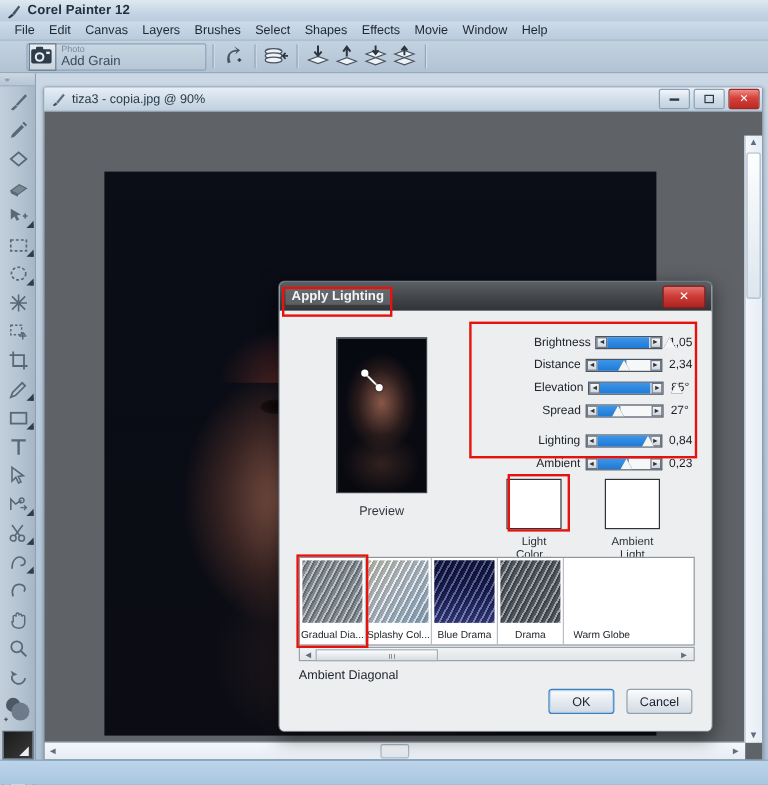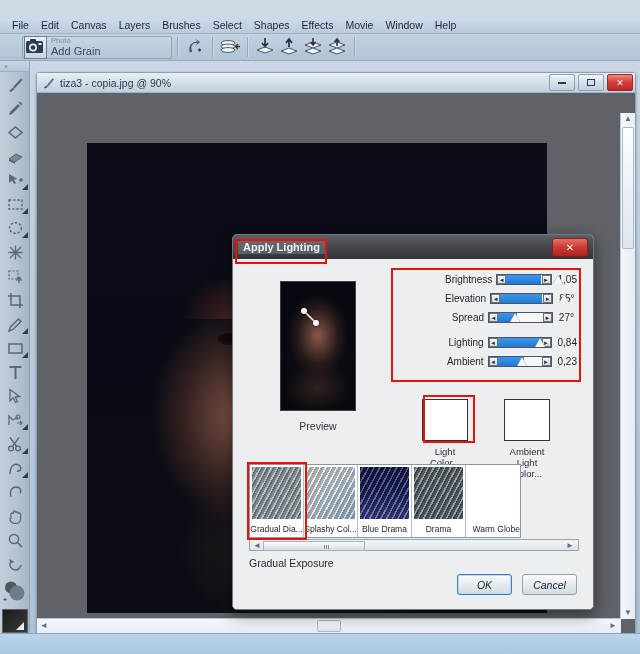--- a/index.html
+++ b/index.html
@@ -127,72 +127,81 @@
     background:
       radial-gradient(ellipse 40px 55px at 50% 42%, rgba(150,96,78,.9) 0%, rgba(70,42,36,.5) 50%, rgba(10,10,18,0) 75%),
       radial-gradient(ellipse 45px 35px at 50% 82%, rgba(82,52,44,.55) 0%, rgba(8,8,14,0) 72%),
       linear-gradient(180deg,#070910 0%,#0a0b12 60%,#08090e 100%);}
   .lightline{position:absolute;left:20px;top:26px;width:22px;height:18px;}
   .lnode{position:absolute;width:6px;height:6px;border-radius:50%;background:#fff;
     box-shadow:0 0 2px rgba(0,0,0,.9);}
   .preview-cap{font-size:10.5px;color:#30363d;margin-top:9px;}
 
   .sliders{position:absolute;left:164px;top:15px;width:180px;}
-  .srow{display:flex;align-items:flex-start;height:17px;margin-bottom:2px;margin-left:48px;}
+  .srow{display:flex;align-items:flex-end;height:17px;margin-bottom:2px;margin-left:48px;}
   .srow.gap{margin-top:8px;}
   .slabel{width:56px;text-align:right;font-size:10px;color:#21262c;padding-right:4px;
     white-space:nowrap;}
   .track{position:relative;width:92px;height:11px;background:#f6f7f8;
     border:1px solid #4d5461;box-sizing:border-box;display:flex;align-items:center;}
   .track .end{width:9px;height:9px;flex:none;display:flex;align-items:center;justify-content:center;
     background:linear-gradient(180deg,#f7f8fa,#ced6de);border:1px solid #6c757f;box-sizing:border-box;
     font-size:6px;color:#2b323a;}
   .fill{position:absolute;left:9px;top:0;bottom:0;background:linear-gradient(180deg,#3d96e8,#1f7ad6);}
   .knob{position:absolute;top:0;width:0;height:0;border-left:5px solid transparent;
     border-right:5px solid transparent;border-bottom:9px solid #f3f5f7;
     filter:drop-shadow(0 0 0.5px #333);}
   .sval{width:26px;font-size:10px;color:#1b2026;padding-left:6px;white-space:nowrap;}
 
   .colors{position:absolute;left:186px;top:140px;width:160px;display:flex;gap:30px;}
   .colbox{width:52px;text-align:center;}
   .colchip{width:44px;height:40px;background:#fff;border:1px solid #2e3338;margin:0 auto;}
   .colcap{font-size:9.5px;color:#2b3137;margin-top:5px;line-height:11px;}
 
-  .presets{position:absolute;left:16px;top:205px;width:272px;height:74px;
+  .presets{position:absolute;left:16px;top:205px;width:330px;height:74px;
     background:#fff;border:1px solid #8d959d;box-sizing:border-box;display:flex;}
   .preset{width:55px;height:72px;border-right:1px solid #b8bfc6;box-sizing:border-box;
     display:flex;flex-direction:column;}
   .preset .thumb{height:52px;margin:2px;
     background:repeating-linear-gradient(118deg,#7e858c 0 2px,#b9c0c6 2px 3.5px,#62696f 3.5px 5px);}
   .preset .pname{flex:1;display:flex;align-items:center;justify-content:center;
     font-size:8.5px;color:#20262c;overflow:hidden;white-space:nowrap;}
   .p-hsb{position:absolute;left:16px;top:280px;width:330px;height:12px;
     background:linear-gradient(180deg,#f1f3f5,#e1e5e9);border:1px solid #9aa2aa;box-sizing:border-box;}
   .p-hsb .thumb2{position:absolute;left:13px;top:1px;width:100px;height:8px;
     background:linear-gradient(180deg,#fcfdfd,#d6dce2);border:1px solid #a8b0b8;}
   .p-hsb .grip{position:absolute;left:60px;top:3px;width:6px;height:4px;
     background:repeating-linear-gradient(90deg,#8a9199 0 1px,transparent 1px 2px);}
   .presetname{position:absolute;left:16px;top:298px;font-size:10.5px;color:#23292f;}
 
   .dlg-btns{position:absolute;right:16px;bottom:14px;display:flex;gap:10px;}
   .btn{width:55px;height:21px;border-radius:3px;font-size:10.5px;color:#18202a;
     display:flex;align-items:center;justify-content:center;
     background:linear-gradient(180deg,#fbfcfd 0%,#e6ebf0 48%,#d3dbe3 100%);
-    border:1px solid #94a0ab;box-sizing:border-box;font-style:italic;}
+    border:1px solid #94a0ab;box-sizing:border-box;}
   .btn.primary{border-color:#3c7fbe;box-shadow:0 0 0 1px #bcd8f0 inset;}
 
   
   .statusbar{position:absolute;left:0;bottom:0;width:640px;height:20px;
     background:linear-gradient(180deg,#bcd4ea 0%,#a9c6e0 100%);border-top:1px solid #8ba6c0;}
 </style>
 </head>
 <body>
 
 <div class="app">
 
+  <div class="titlebar">
+    <span class="app-icon">
+      <svg width="13" height="13" viewBox="0 0 13 13">
+        <path d="M1.5 11.5 L5 8.5 L6.5 10 L3 12.5 Z" fill="#2b3a48"></path>
+        <path d="M5.2 8.2 L10.5 1.5 L11.8 2.8 L6.8 9.8 Z" fill="#41566a"></path>
+      </svg>
+    </span>
+    <span class="app-title">Corel Painter 12</span>
+  </div>
 
   <div class="menubar">
     <div class="menuitem">File</div>
     <div class="menuitem">Edit</div>
     <div class="menuitem">Canvas</div>
     <div class="menuitem">Layers</div>
     <div class="menuitem">Brushes</div>
     <div class="menuitem">Select</div>
     <div class="menuitem">Shapes</div>
     <div class="menuitem">Effects</div>
@@ -478,20 +487,30 @@
           <span class="slabel">Brightness</span>
           <span class="track">
             <span class="end">◄</span>
             <span class="fill" style="right:10px;width:auto;"></span>
             <span class="knob" style="left:56px;"></span>
             <span class="end" style="margin-left:auto;">►</span>
           </span>
           <span class="sval">1,05</span>
         </div>
 
+        <div class="srow">
+          <span class="slabel">Distance</span>
+          <span class="track">
+            <span class="end">◄</span>
+            <span class="fill" style="width:24px;"></span>
+            <span class="knob" style="left:26px;"></span>
+            <span class="end" style="margin-left:auto;">►</span>
+          </span>
+          <span class="sval">2,34</span>
+        </div>
 
         <div class="srow">
           <span class="slabel">Elevation</span>
           <span class="track">
             <span class="end">◄</span>
             <span class="fill" style="right:10px;width:auto;"></span>
             <span class="knob" style="left:68px;"></span>
             <span class="end" style="margin-left:auto;">►</span>
           </span>
           <span class="sval">85°</span>
@@ -578,21 +597,21 @@
       <div class="hl" style="left:14px;top:203px;width:60px;height:78px;"></div>
 
       <div class="p-hsb">
         <span class="arrowglyph" style="left:3px;top:2px;">◄</span>
         <div class="thumb2">
             <span class="grip"></span>
           </div>
         <span class="arrowglyph" style="right:4px;top:2px;">►</span>
       </div>
 
-      <div class="presetname">Gradual Exposure</div>
+      <div class="presetname">Ambient Diagonal</div>
 
       <div class="dlg-btns">
         <div class="btn primary">OK</div>
         <div class="btn">Cancel</div>
       </div>
 
     </div>
   </div>
 
   <div class="statusbar"></div>

